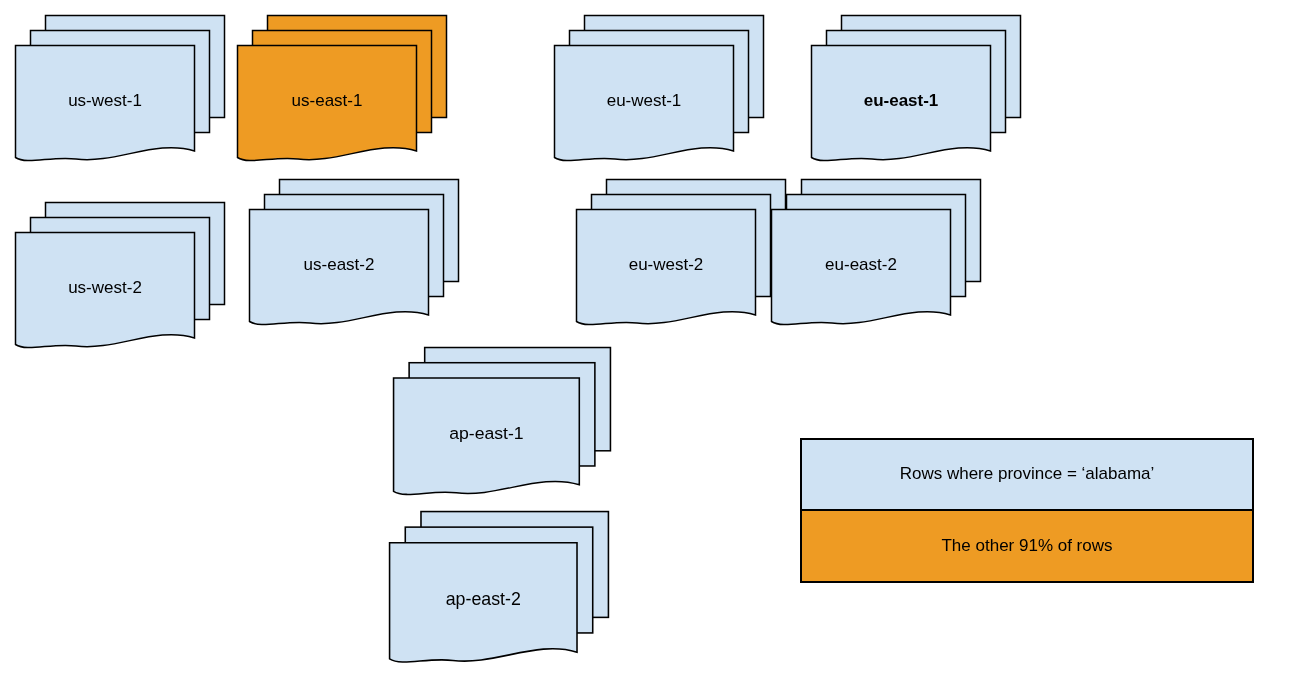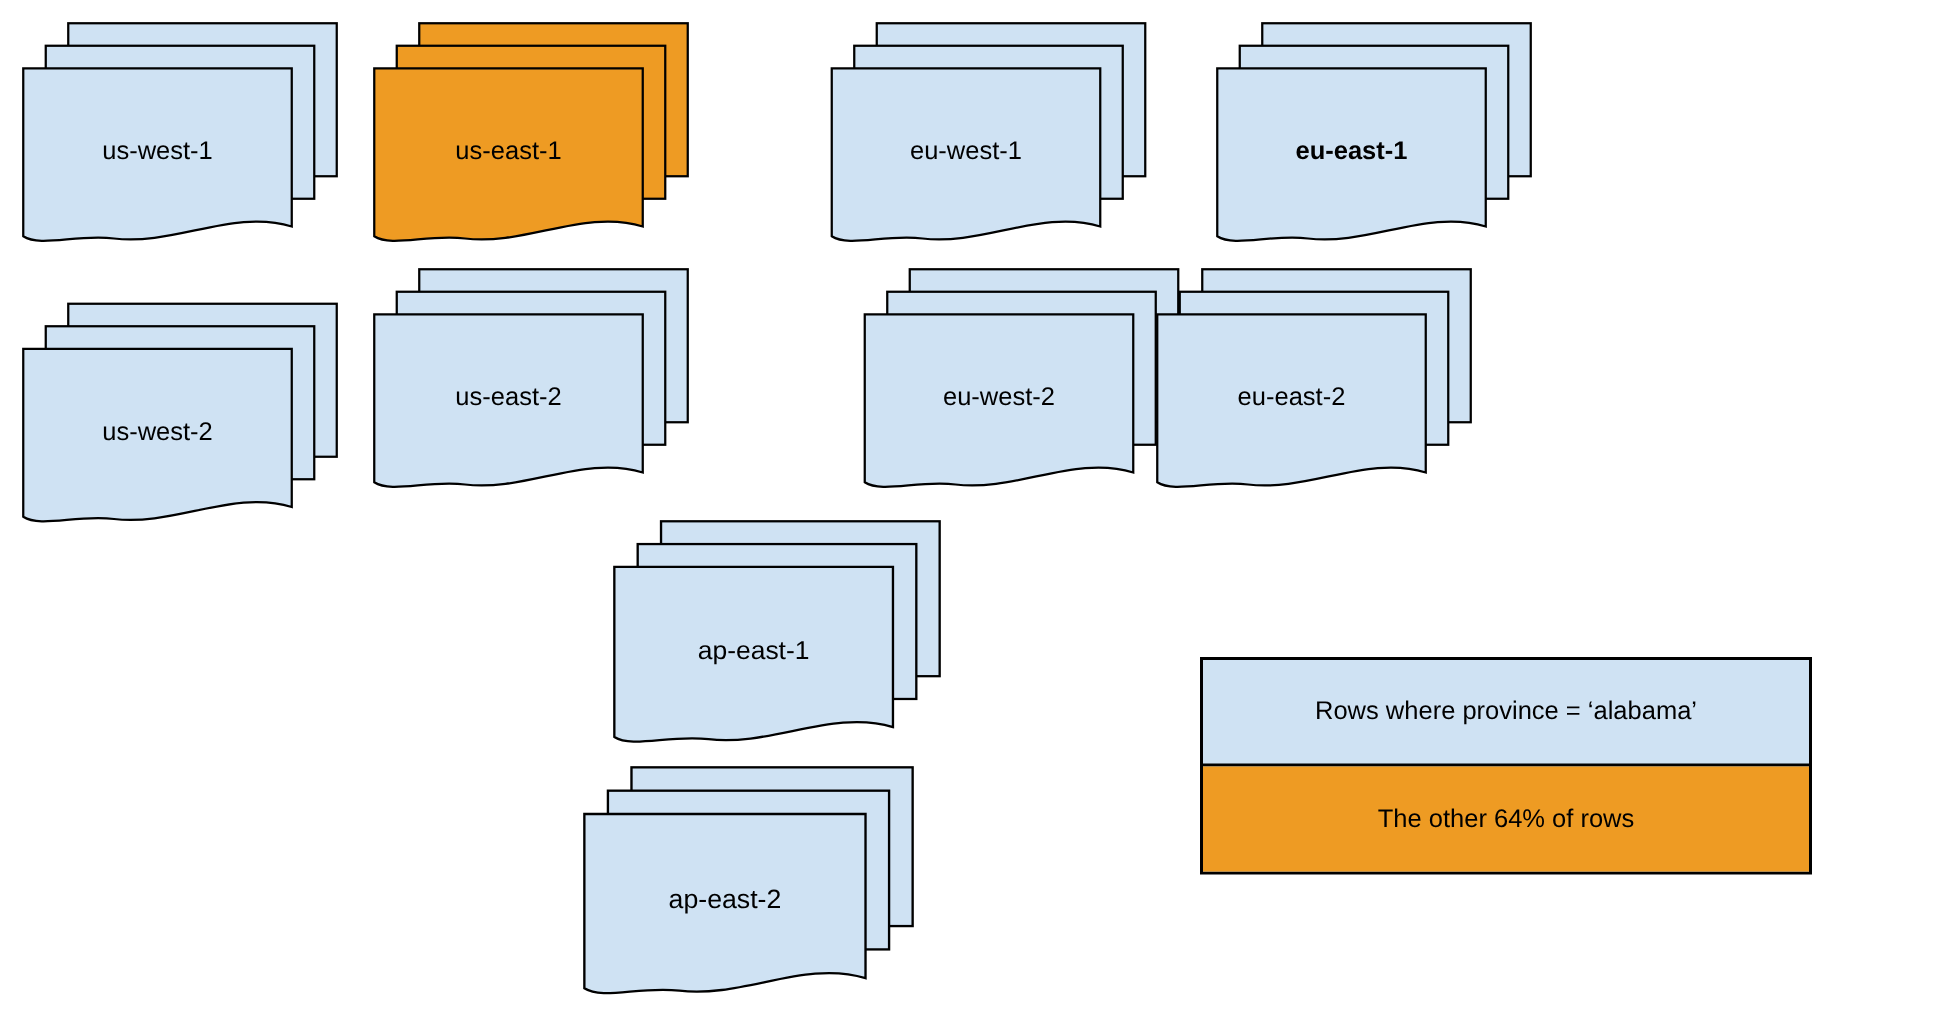--- a/index.html
+++ b/index.html
@@ -10,21 +10,21 @@
     overflow:hidden;
   }
   #canvas{position:relative;width:1296px;height:680px;border-radius:27px;}
   .stack{position:absolute;}
   svg text{
     font-family:"Liberation Sans", sans-serif;
   }
   .legend{
     position:absolute;
     left:800px;top:438px;
-    width:408px;height:145px;
+    width:454px;height:145px;
     border:2px solid #000;
     box-sizing:border-box;
     background:#fff;
   }
   .legend-row{
     height:50%;
     box-sizing:border-box;
     display:flex;align-items:center;justify-content:center;
     font-size:17px;color:#000;
   }
@@ -35,21 +35,21 @@
 
 <div id="canvas">
 
   <div id="stacks">
       <div class="stack" style="left: 14px; top: 14px;"><svg width="212" height="160" viewBox="0 0 212 160" preserveAspectRatio="none">
           <rect x="31.5" y="1.5" width="179" height="102" fill="#cfe2f3" stroke="#000000" stroke-width="1.5"></rect>
           <rect x="16.5" y="16.5" width="179" height="102" fill="#cfe2f3" stroke="#000000" stroke-width="1.5"></rect>
           <path d="M1.5,31.5 L180.5,31.5 L180.5,137 C142,125 102,150 62,145 C37,142 13,151 1.5,143.5 Z" fill="#cfe2f3" stroke="#000000" stroke-width="1.5"></path>
           <text x="91" y="92" text-anchor="middle" font-size="17" fill="#000000">us-west-1</text>
         </svg></div>
-      <div class="stack" style="left: 248px; top: 14px;"><svg width="212" height="160" viewBox="0 0 212 160" preserveAspectRatio="none">
+      <div class="stack" style="left: 236px; top: 14px;"><svg width="212" height="160" viewBox="0 0 212 160" preserveAspectRatio="none">
           <rect x="31.5" y="1.5" width="179" height="102" fill="#ee9b23" stroke="#000000" stroke-width="1.5"></rect>
           <rect x="16.5" y="16.5" width="179" height="102" fill="#ee9b23" stroke="#000000" stroke-width="1.5"></rect>
           <path d="M1.5,31.5 L180.5,31.5 L180.5,137 C142,125 102,150 62,145 C37,142 13,151 1.5,143.5 Z" fill="#ee9b23" stroke="#000000" stroke-width="1.5"></path>
           <text x="91" y="92" text-anchor="middle" font-size="17" fill="#000000">us-east-1</text>
         </svg></div>
       <div class="stack" style="left: 553px; top: 14px;"><svg width="212" height="160" viewBox="0 0 212 160" preserveAspectRatio="none">
           <rect x="31.5" y="1.5" width="179" height="102" fill="#cfe2f3" stroke="#000000" stroke-width="1.5"></rect>
           <rect x="16.5" y="16.5" width="179" height="102" fill="#cfe2f3" stroke="#000000" stroke-width="1.5"></rect>
           <path d="M1.5,31.5 L180.5,31.5 L180.5,137 C142,125 102,150 62,145 C37,142 13,151 1.5,143.5 Z" fill="#cfe2f3" stroke="#000000" stroke-width="1.5"></path>
           <text x="91" y="92" text-anchor="middle" font-size="17" fill="#000000">eu-west-1</text>
@@ -77,36 +77,36 @@
           <rect x="16.5" y="16.5" width="179" height="102" fill="#cfe2f3" stroke="#000000" stroke-width="1.5"></rect>
           <path d="M1.5,31.5 L180.5,31.5 L180.5,137 C142,125 102,150 62,145 C37,142 13,151 1.5,143.5 Z" fill="#cfe2f3" stroke="#000000" stroke-width="1.5"></path>
           <text x="91" y="92" text-anchor="middle" font-size="17" fill="#000000">eu-west-2</text>
         </svg></div>
       <div class="stack" style="left: 770px; top: 178px;"><svg width="212" height="160" viewBox="0 0 212 160" preserveAspectRatio="none">
           <rect x="31.5" y="1.5" width="179" height="102" fill="#cfe2f3" stroke="#000000" stroke-width="1.5"></rect>
           <rect x="16.5" y="16.5" width="179" height="102" fill="#cfe2f3" stroke="#000000" stroke-width="1.5"></rect>
           <path d="M1.5,31.5 L180.5,31.5 L180.5,137 C142,125 102,150 62,145 C37,142 13,151 1.5,143.5 Z" fill="#cfe2f3" stroke="#000000" stroke-width="1.5"></path>
           <text x="91" y="92" text-anchor="middle" font-size="17" fill="#000000">eu-east-2</text>
         </svg></div>
-      <div class="stack" style="left: 392px; top: 346px; margin-left: 16px;"><svg width="220" height="162" viewBox="0 0 212 160" preserveAspectRatio="none">
+      <div class="stack" style="left: 392px; top: 346px;"><svg width="220" height="162" viewBox="0 0 212 160" preserveAspectRatio="none">
           <rect x="31.5" y="1.5" width="179" height="102" fill="#cfe2f3" stroke="#000000" stroke-width="1.5"></rect>
           <rect x="16.5" y="16.5" width="179" height="102" fill="#cfe2f3" stroke="#000000" stroke-width="1.5"></rect>
           <path d="M1.5,31.5 L180.5,31.5 L180.5,137 C142,125 102,150 62,145 C37,142 13,151 1.5,143.5 Z" fill="#cfe2f3" stroke="#000000" stroke-width="1.5"></path>
           <text x="91" y="92" text-anchor="middle" font-size="17" fill="#000000">ap-east-1</text>
         </svg></div>
       <div class="stack" style="left: 388px; top: 510px;"><svg width="222" height="166" viewBox="0 0 212 160" preserveAspectRatio="none">
           <rect x="31.5" y="1.5" width="179" height="102" fill="#cfe2f3" stroke="#000000" stroke-width="1.5"></rect>
           <rect x="16.5" y="16.5" width="179" height="102" fill="#cfe2f3" stroke="#000000" stroke-width="1.5"></rect>
           <path d="M1.5,31.5 L180.5,31.5 L180.5,137 C142,125 102,150 62,145 C37,142 13,151 1.5,143.5 Z" fill="#cfe2f3" stroke="#000000" stroke-width="1.5"></path>
           <text x="91" y="92" text-anchor="middle" font-size="17" fill="#000000">ap-east-2</text>
         </svg></div>
     </div>
 
   <div id="legend" class="legend">
     <div class="legend-row" style="background: rgb(207, 226, 243);">
       <span class="legend-text">Rows where province = ‘alabama’</span>
     </div>
     <div class="legend-row" style="background: rgb(238, 155, 35);">
-      <span class="legend-text">The other 64% of rows</span>
+      <span class="legend-text">The other 91% of rows</span>
     </div>
   </div>
 
 </div>
 
 </body></html>

